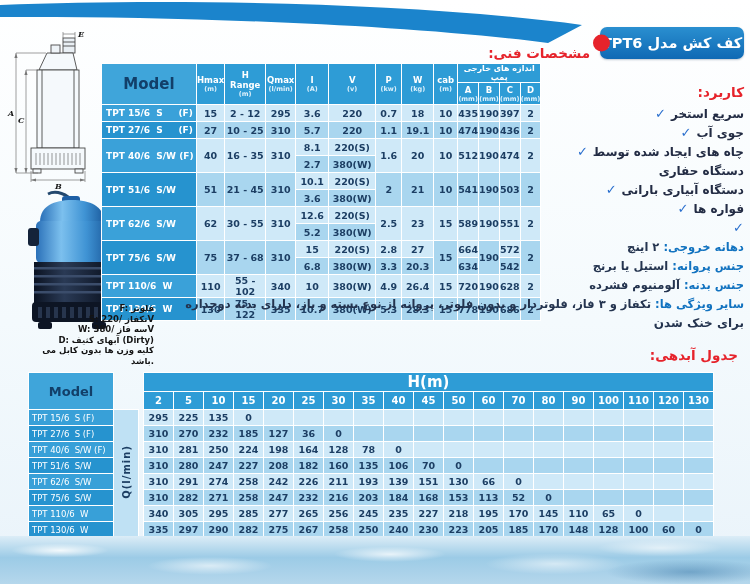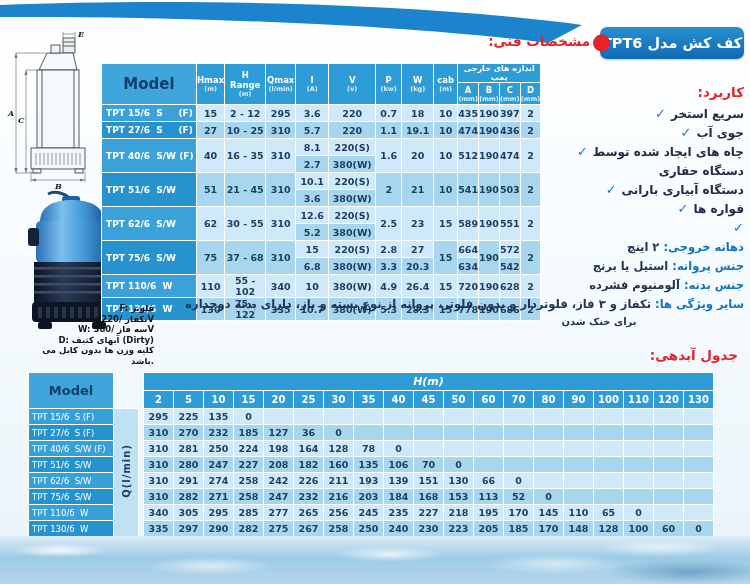--- a/index.html
+++ b/index.html
@@ -13,37 +13,37 @@
   
   .banner { position:absolute; right:6px; top:27px; width:144px; height:32px;
             background:linear-gradient(180deg,#2a8fd0,#0f69b4); border-radius:7px;
             display:flex; align-items:center; justify-content:center;
             color:#fff; font-weight:bold; font-size:14.5px; direction:rtl;
             box-shadow:0 1px 2px rgba(0,40,80,.25); }
   .banner .dot { position:absolute; left:-7px; top:50%; transform:translateY(-50%);
                  width:17px; height:17px; border-radius:50%; background:#e6232b; }
 
   .red-head { color:#e6232b; font-weight:bold; font-size:13.5px; direction:rtl; }
-  .specs-heading { position:absolute; right:160px; top:33px; }
+  .specs-heading { position:absolute; right:160px; top:45px; }
   .flow-heading  { position:absolute; right:12px;  top:347px; }
 
   
   .apps { position:absolute; right:6px; top:84px; width:215px; }
   .apps-heading { margin-bottom:4px; text-align:right; }
   .app-item { display:flex; direction:rtl; justify-content:flex-start; align-items:center;
               gap:5px; height:19px; font-size:12px; font-weight:bold; color:#232c44; }
   .app-item .check { color:#2a6fce; font-size:13px; font-weight:bold; }
 
   
   .features { position:absolute; right:6px; top:240px; width:450px; direction:rtl; text-align:right; }
   .feat { height:19px; white-space:nowrap; font-size:11.5px; }
   .feat .flabel { color:#1273c0; font-weight:bold; }
   .feat .fval   { color:#24344f; font-weight:bold; }
-  .feat-cont { height:19px; direction:rtl; text-align:center; padding-left:160px;
-               font-size:10px; font-weight:bold; color:#24344f; }
+  .feat-cont { height:19px; direction:rtl; text-align:right; padding-left:160px;
+               font-size:12px; font-weight:bold; color:#24344f; }
 
   
   .notes { position:absolute; left:38px; top:303px; width:116px; direction:ltr; text-align:right; }
   .note { font-size:8.5px; font-weight:bold; color:#141414; line-height:10.5px; }
 
   
   .spec-wrap { position:absolute; left:101px; top:63px; }
   table { border-collapse:collapse; table-layout:fixed; }
   .spec-table th, .spec-table td { border:1.6px solid #fff; padding:0; text-align:center; overflow:hidden; }
   .spec-table th { background:#2e9cd6; }
@@ -60,21 +60,21 @@
   td.model { color:#fff; text-align:left; padding-left:4px; font-size:9px; white-space:pre; }
   td.m0 { background:#3aa1d9; } td.m1 { background:#2693cf; }
 
   
   .flow-wrap { position:absolute; left:28px; top:372px; }
   .flow-table th, .flow-table td { border:1.5px solid #fff; padding:0; text-align:center; overflow:hidden; }
   .flow-table th { background:#2e9cd6; }
   .flow-table thead tr { height:18px; }
   .flow-table tbody tr { height:16px; }
   .fth-model { font-size:13px; font-weight:bold; color:#123f69; background:#3fa5da !important; }
-  .hband { font-size:11px; font-weight:bold; color:#fff;font-style:italic; }
+  .hband { font-size:15px; font-weight:bold; color:#fff; }
   .h-num { font-size:10px; font-weight:bold; color:#fff; }
   .blank, .sp { background:transparent !important; border:none !important; }
   .qcol { background:#bfe1f4 !important; }
   .qcol span { writing-mode:vertical-rl; transform:rotate(180deg); display:inline-block;
                font-size:10px; font-weight:bold; color:#1c3e63; letter-spacing:1px; }
   .flow-table td.fmodel { color:#fff; text-align:left; padding-left:3px; font-size:8.5px; white-space:pre; }
   td.fm0 { background:#38a0d8; } td.fm1 { background:#2693cf; }
   .flow-table td.flt { background:#cfe9f8; font-size:9.5px; font-weight:bold; color:#1c3e63; }
   .flow-table td.fdk { background:#a9d6ef; font-size:9.5px; font-weight:bold; color:#1c3e63; }
 

